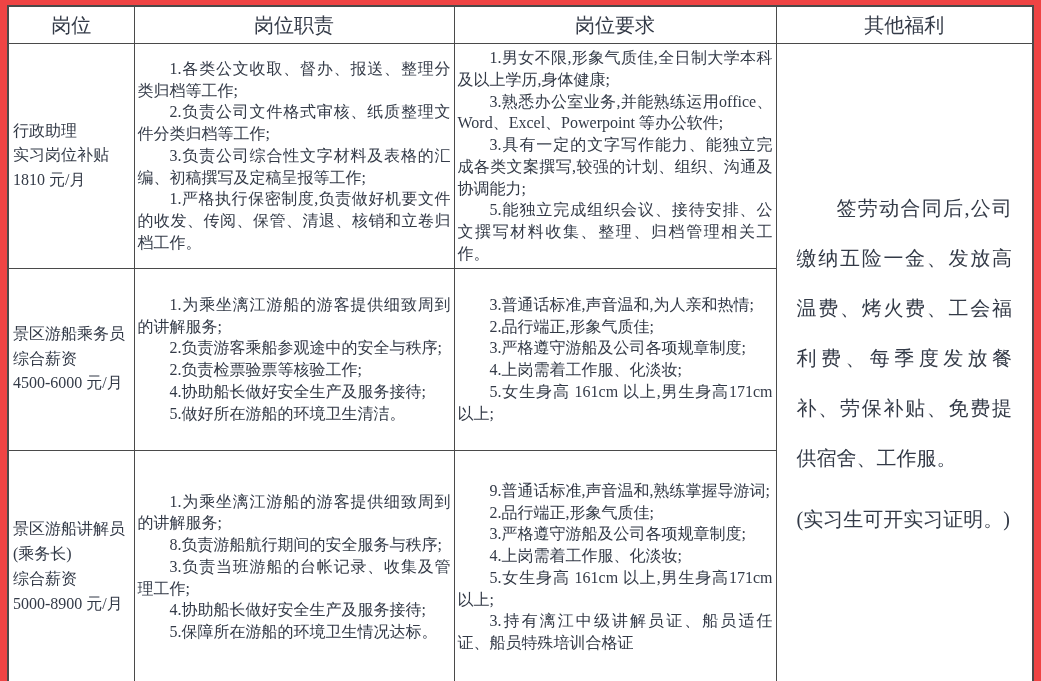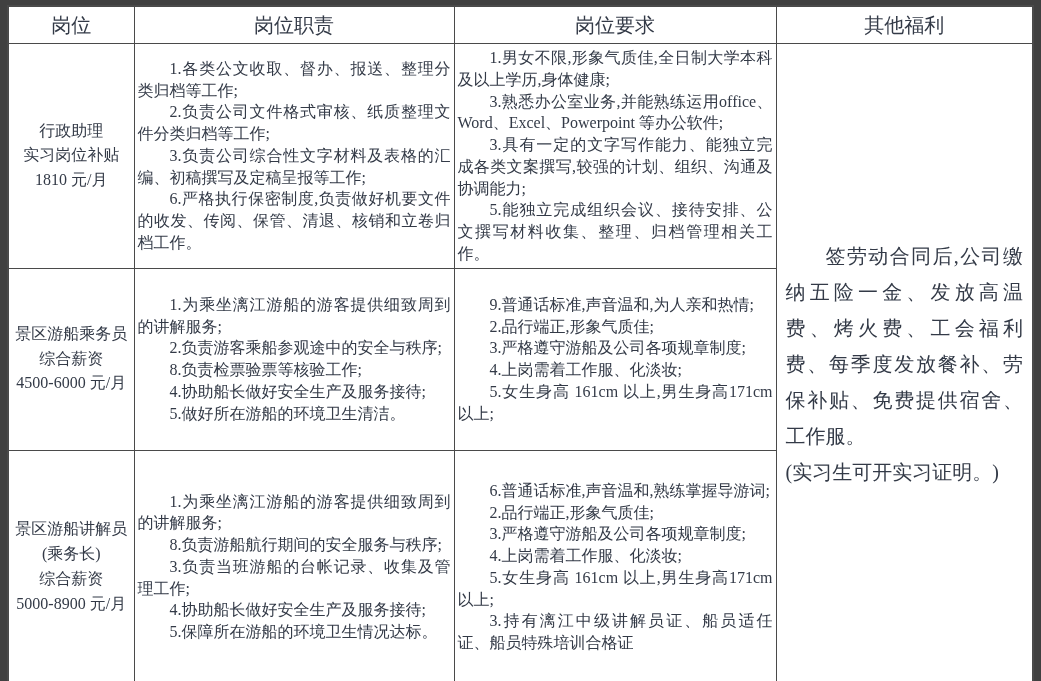--- a/index.html
+++ b/index.html
@@ -5,21 +5,21 @@
   html, body { margin: 0; padding: 0; }
   body {
     width: 1041px; height: 681px;
     background: #fdfdfd;
     font-family: "Liberation Serif", "DejaVu Serif", serif;
     color: #333a47;
   }
   .page {
     position: absolute; left: 0; top: 0;
     width: 1041px; height: 681px;
-    background: #404040;
+    background: #ef4444;
     overflow: hidden;
   }
   table.job-table {
     position: absolute; left: 7px; top: 5px;
     width: 1027px; height: 670px;
     border-collapse: collapse;
     table-layout: fixed;
     background: #ffffff;
   }
   table.job-table th, table.job-table td {
@@ -29,21 +29,20 @@
   }
   table.job-table { border: 2px solid #4a4a4a; }
   th.col-header {
     font-size: 20px;
     font-weight: normal;
     text-align: center;
     height: 32px;
     padding: 2px 0;
   }
   td.pos-cell {
-    text-align: center;
     font-size: 16px;
     padding: 2px 4px;
   }
   td.pos-cell p {
     margin: 0;
     line-height: 1.55;
     text-indent: 0;
   }
   td.text-cell {
     font-size: 16px;
@@ -56,22 +55,22 @@
     text-indent: 2em;
     line-height: 1.36;
   }
   td.benefits-cell {
     font-size: 20px;
     text-align: justify;
     vertical-align: middle;
     padding: 0 9px;
   }
   td.benefits-cell p {
-    margin: 0;
-    line-height: 36px;
+    margin: 11px;
+    line-height: 50px;
   }
   td.benefits-cell p.indented { text-indent: 2em; }
   td.benefits-cell p.plain { text-indent: 0; }
 </style>
 </head>
 <body>
 
 <div class="page">
   <table class="job-table">
     <colgroup>
@@ -92,21 +91,21 @@
       <tr style="height:216px">
         <td class="pos-cell">
             <p>行政助理</p>
             <p>实习岗位补贴</p>
             <p>1810 元/月</p>
           </td>
         <td class="text-cell">
             <p>1.各类公文收取、督办、报送、整理分类归档等工作;</p>
             <p>2.负责公司文件格式审核、纸质整理文件分类归档等工作;</p>
             <p>3.负责公司综合性文字材料及表格的汇编、初稿撰写及定稿呈报等工作;</p>
-            <p>6.严格执行保密制度,负责做好机要文件的收发、传阅、保管、清退、核销和立卷归档工作。</p>
+            <p>1.严格执行保密制度,负责做好机要文件的收发、传阅、保管、清退、核销和立卷归档工作。</p>
           </td>
         <td class="text-cell">
             <p>1.男女不限,形象气质佳,全日制大学本科及以上学历,身体健康;</p>
             <p>3.熟悉办公室业务,并能熟练运用office、Word、Excel、Powerpoint 等办公软件;</p>
             <p>3.具有一定的文字写作能力、能独立完成各类文案撰写,较强的计划、组织、沟通及协调能力;</p>
             <p>5.能独立完成组织会议、接待安排、公文撰写材料收集、整理、归档管理相关工作。</p>
           </td>
         <td class="benefits-cell" rowspan="3">
           <p class="indented">签劳动合同后,公司缴纳五险一金、发放高温费、烤火费、工会福利费、每季度发放餐补、劳保补贴、免费提供宿舍、工作服。</p>
           <p class="plain">(实习生可开实习证明。)</p>
@@ -114,26 +113,26 @@
       </tr>
       <tr style="height:182px">
         <td class="pos-cell">
             <p>景区游船乘务员</p>
             <p>综合薪资</p>
             <p>4500-6000 元/月</p>
           </td>
         <td class="text-cell">
             <p>1.为乘坐漓江游船的游客提供细致周到的讲解服务;</p>
             <p>2.负责游客乘船参观途中的安全与秩序;</p>
-            <p>8.负责检票验票等核验工作;</p>
+            <p>2.负责检票验票等核验工作;</p>
             <p>4.协助船长做好安全生产及服务接待;</p>
             <p>5.做好所在游船的环境卫生清洁。</p>
           </td>
         <td class="text-cell">
-            <p>9.普通话标准,声音温和,为人亲和热情;</p>
+            <p>3.普通话标准,声音温和,为人亲和热情;</p>
             <p>2.品行端正,形象气质佳;</p>
             <p>3.严格遵守游船及公司各项规章制度;</p>
             <p>4.上岗需着工作服、化淡妆;</p>
             <p>5.女生身高 161cm 以上,男生身高171cm 以上;</p>
           </td>
       </tr>
       <tr style="height:234px">
         <td class="pos-cell">
             <p>景区游船讲解员</p>
             <p>(乘务长)</p>
@@ -141,21 +140,21 @@
             <p>5000-8900 元/月</p>
           </td>
         <td class="text-cell">
             <p>1.为乘坐漓江游船的游客提供细致周到的讲解服务;</p>
             <p>8.负责游船航行期间的安全服务与秩序;</p>
             <p>3.负责当班游船的台帐记录、收集及管理工作;</p>
             <p>4.协助船长做好安全生产及服务接待;</p>
             <p>5.保障所在游船的环境卫生情况达标。</p>
           </td>
         <td class="text-cell">
-            <p>6.普通话标准,声音温和,熟练掌握导游词;</p>
+            <p>9.普通话标准,声音温和,熟练掌握导游词;</p>
             <p>2.品行端正,形象气质佳;</p>
             <p>3.严格遵守游船及公司各项规章制度;</p>
             <p>4.上岗需着工作服、化淡妆;</p>
             <p>5.女生身高 161cm 以上,男生身高171cm 以上;</p>
             <p>3.持有漓江中级讲解员证、船员适任证、船员特殊培训合格证</p>
           </td>
       </tr>
     </tbody>
   </table>
 </div>

